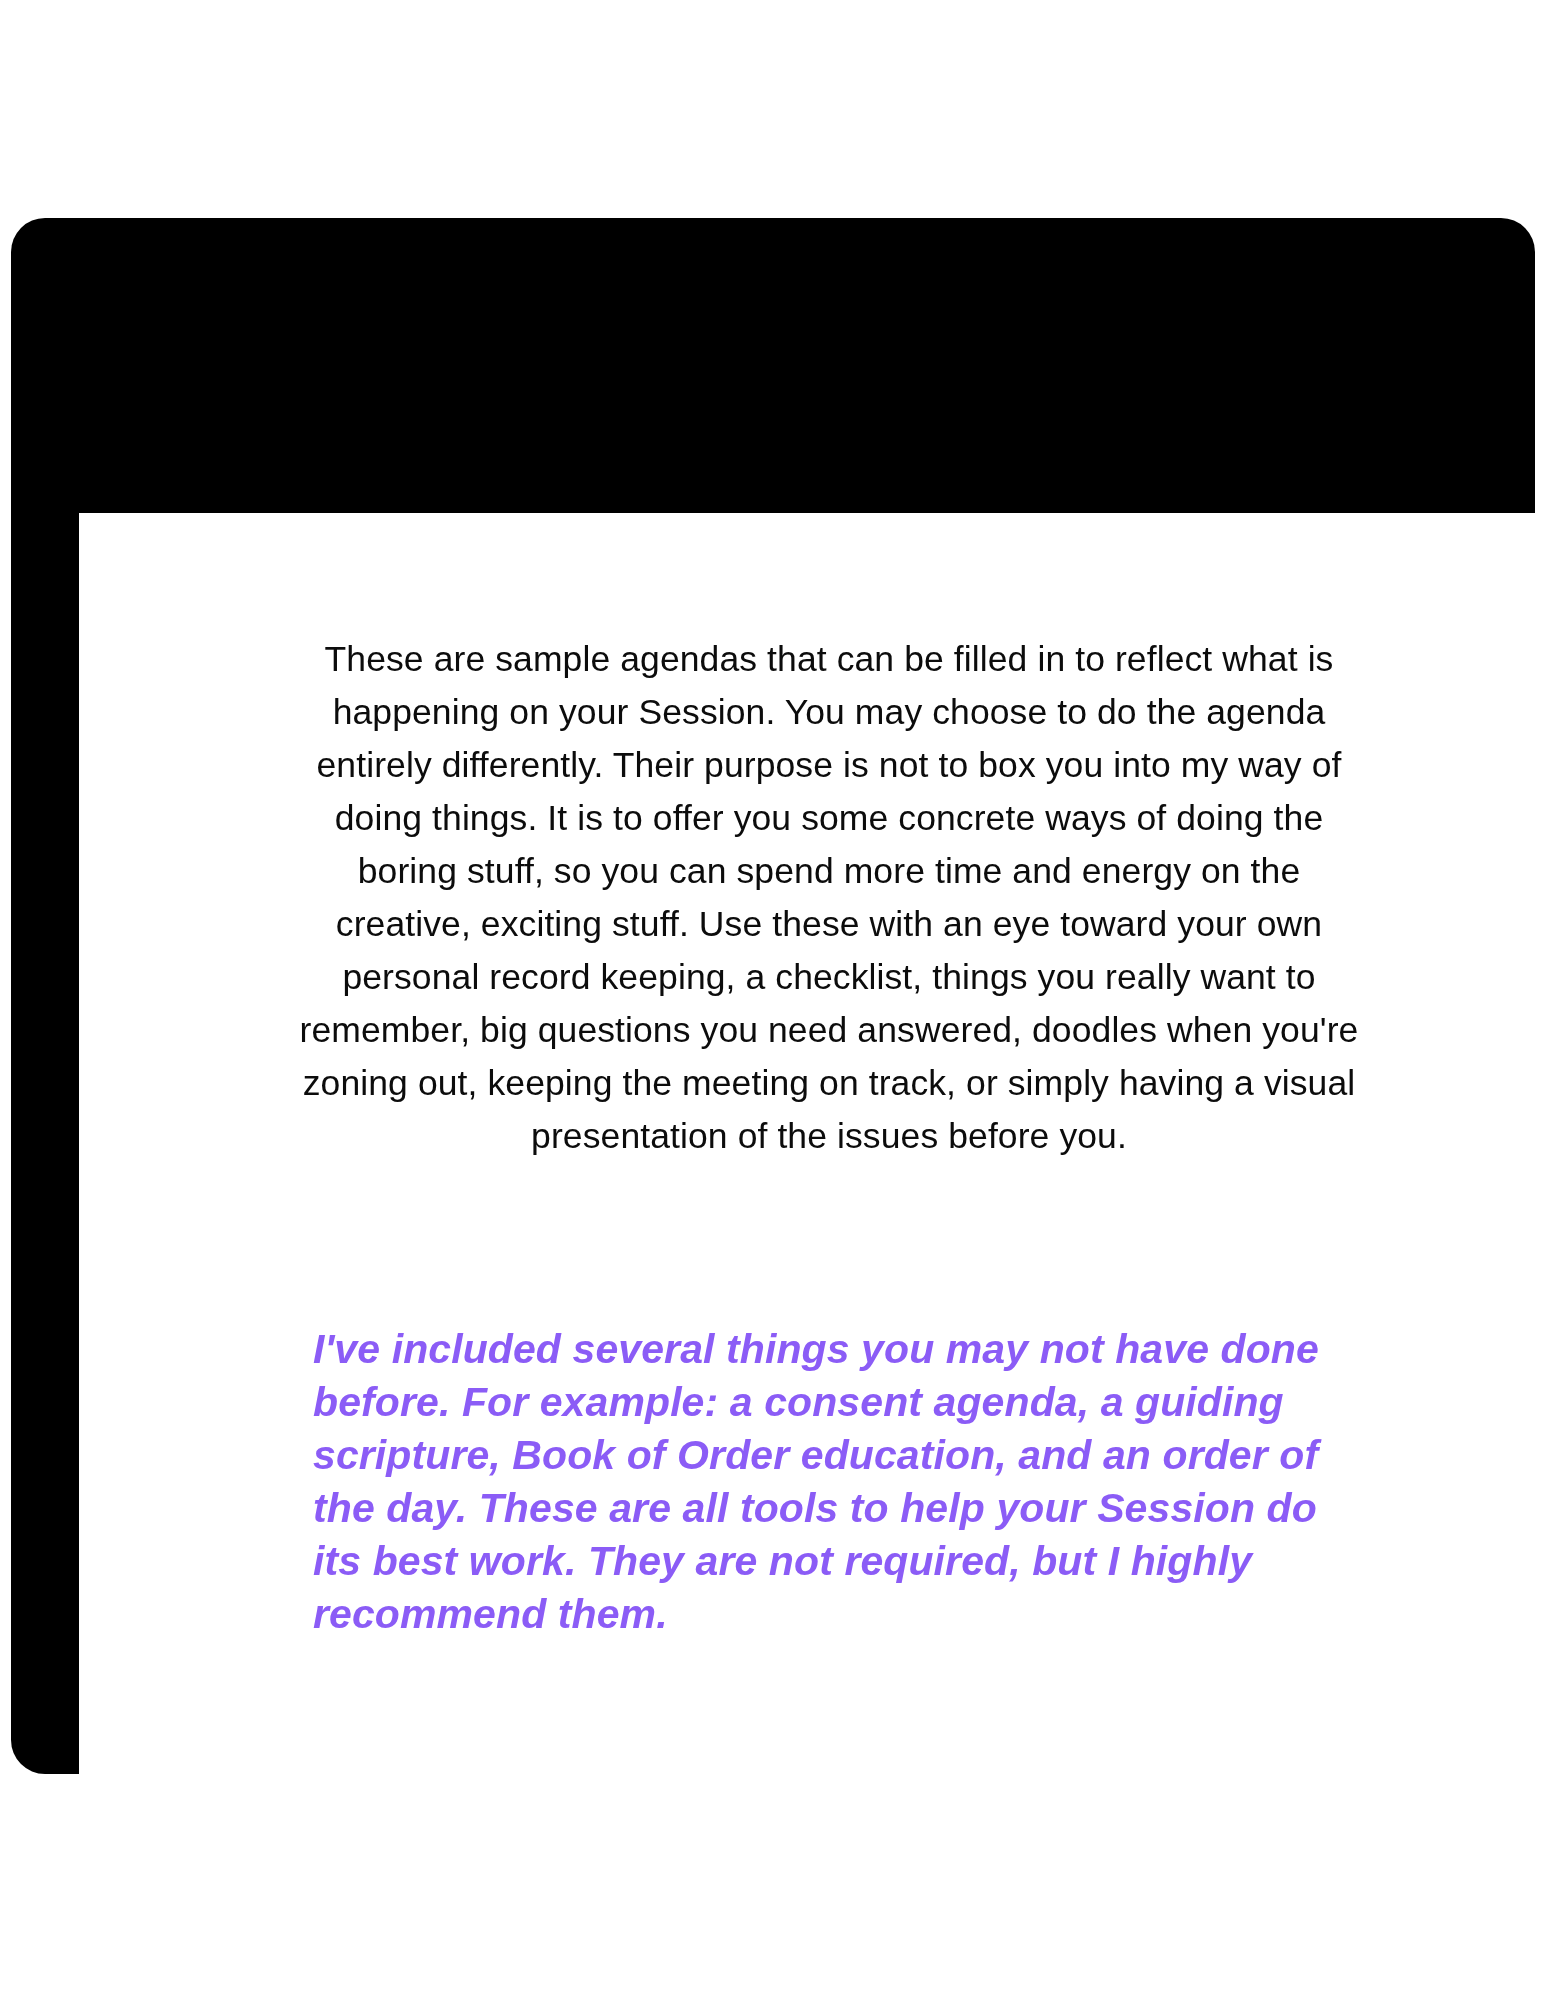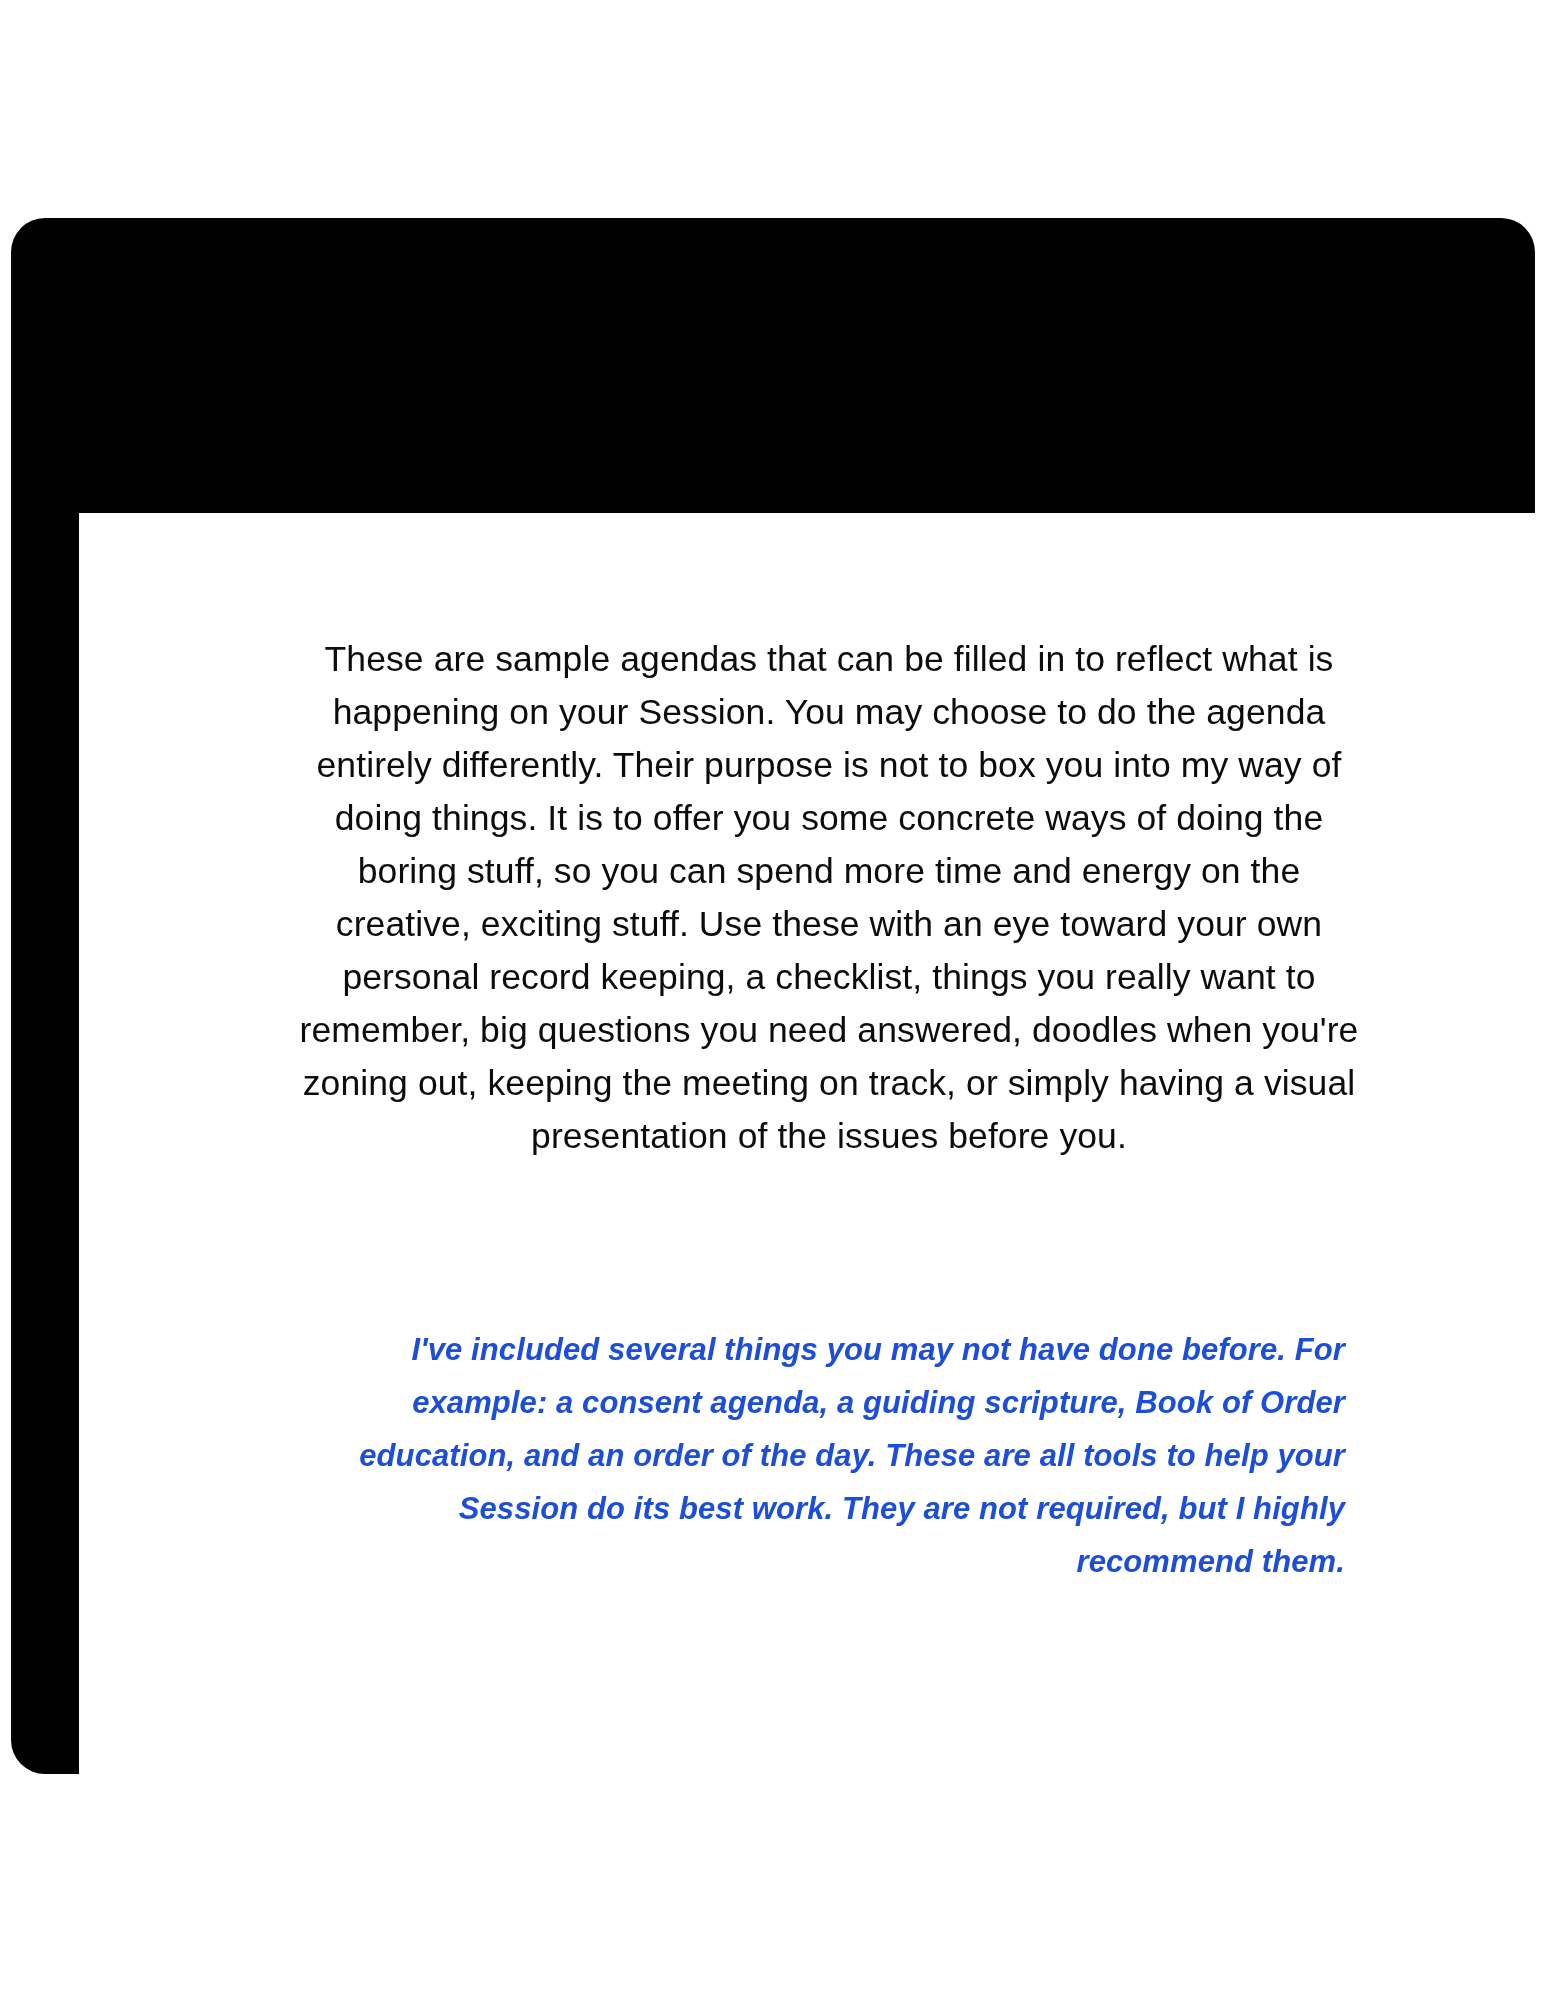--- a/index.html
+++ b/index.html
@@ -61,24 +61,24 @@
     letter-spacing: 0.1px;
     margin: 0;
   }
 
   .spacer {
     height: 160px;
   }
 
   .para-italic {
     font-family: "Liberation Sans", sans-serif;
-    font-size: 31px;
+    font-size: 41px;
     line-height: 53px;
-    color: #1d4ed8;
-    text-align: right;
+    color: #8b5cf6;
+    text-align: left;
     font-style: italic;
     font-weight: bold;
     letter-spacing: 0.1px;
     margin: 0;
     padding: 0 14px;
   }
 </style>
 </head>
 <body>
 

